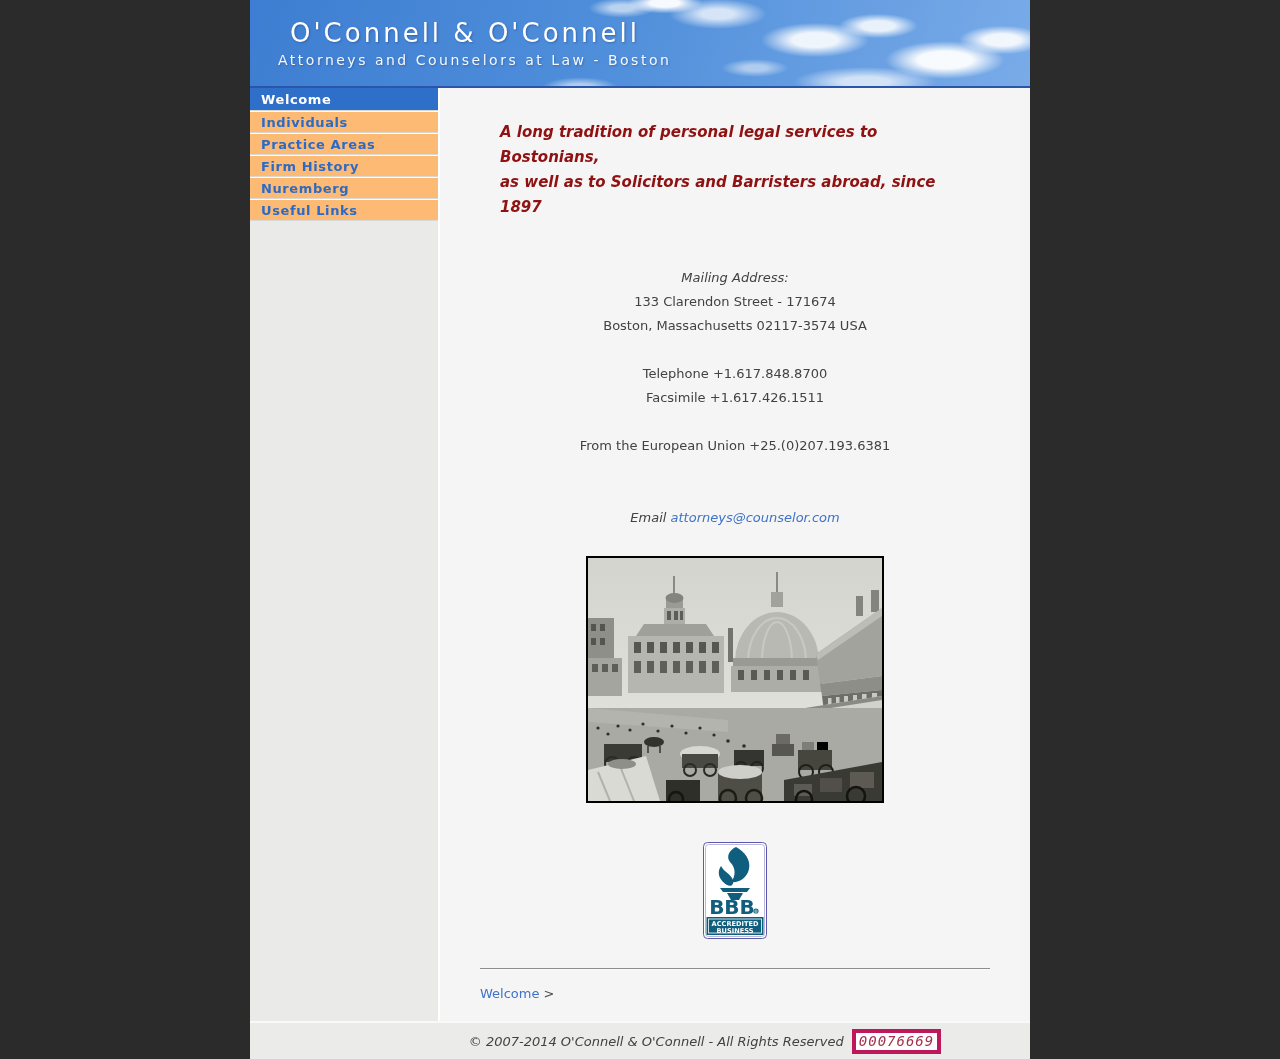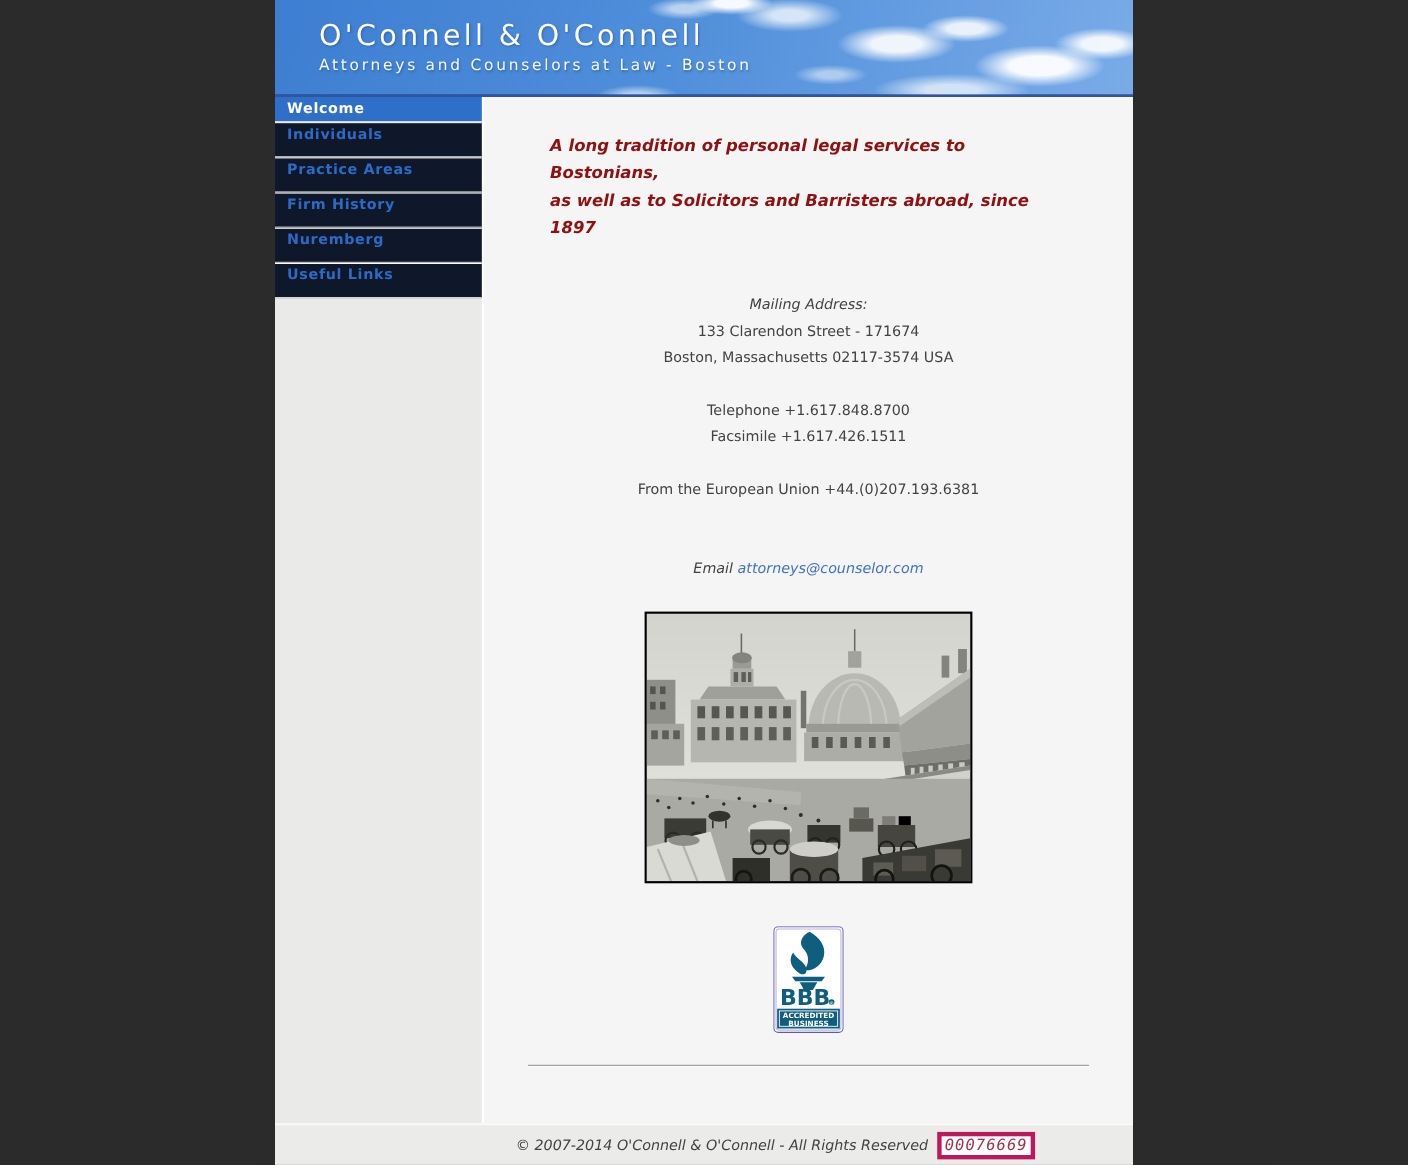--- a/index.html
+++ b/index.html
@@ -26,32 +26,32 @@
       radial-gradient(ellipse 50px 13px at 330px 87px, rgba(255,255,255,.55) 25%, rgba(255,255,255,0) 75%),
       radial-gradient(ellipse 45px 12px at 505px 68px, rgba(255,255,255,.50) 25%, rgba(255,255,255,0) 75%),
       linear-gradient(105deg, #3e7ed2 0%, #4f8eda 45%, #79abe8 100%);
   }
   .header-title {
     position: absolute; left: 40px; top: 18px;
     color: #fff; font-size: 26px; letter-spacing: 3px; font-weight: normal;
     text-shadow: 1px 1px 2px rgba(25,55,115,.4);
   }
   .header-subtitle {
-    position: absolute; left: 40px; top: 52px;
+    position: absolute; left: 28px; top: 52px;
     color: rgba(255,255,255,.95); font-size: 14px; letter-spacing: 2.5px;
     text-shadow: 1px 1px 2px rgba(25,55,115,.35);
   }
 
   
   .columns { display: flex; flex: 1 1 auto; min-height: 0; }
   .sidebar { width: 190px; background: #eaeae8; border-right: 2px solid #fff; flex: 0 0 auto; }
   .nav { display: block; }
   .nav a {
-    display: block; height: 32px; line-height: 22px;
-    padding-left: 11px; background: #0f172a;
+    display: block; height: 22px; line-height: 22px;
+    padding-left: 11px; background: #fdba74;
     border-top: 1px solid #fbfbf9; border-bottom: 1px solid #d8d8d6;
     font-size: 13px; font-weight: bold; letter-spacing: .6px;
     color: #2c6bc5; text-decoration: none; cursor: pointer;
   }
   .nav a.active { background: #2e6fc9; color: #fff; border-top: none; height: 23px; line-height: 23px; }
 
   .content { flex: 1 1 auto; background: #f5f5f5; padding-top: 32px; overflow: hidden; }
   .content p { font-size: 13px; line-height: 24px; color: #424242; text-align: center; }
 
   .tagline { width: 470px; margin: 0 auto; }
@@ -124,21 +124,21 @@
         <p>133 Clarendon Street - 171674</p>
         <p>Boston, Massachusetts 02117-3574 USA</p>
       </div>
 
       <div class="phones-block">
         <p>Telephone +1.617.848.8700</p>
         <p>Facsimile +1.617.426.1511</p>
       </div>
 
       <div class="eu-block">
-        <p>From the European Union +44.(0)207.193.6381</p>
+        <p>From the European Union +25.(0)207.193.6381</p>
       </div>
 
       <div class="email-block">
         <p>
           <span>Email</span>
           <a class="text-link">attorneys@counselor.com</a>
         </p>
       </div>
 
       <div class="photo-wrap">
@@ -300,20 +300,24 @@
             <rect x="3.5" y="75" width="57" height="18" fill="#0f5e7e"></rect>
             <rect x="5.5" y="77" width="53" height="14" fill="none" stroke="#ffffff" stroke-width="0.8"></rect>
             <text x="32" y="83.5" text-anchor="middle" font-family="DejaVu Sans, sans-serif" font-size="6.6" font-weight="bold" fill="#ffffff">ACCREDITED</text>
             <text x="32" y="90.5" text-anchor="middle" font-family="DejaVu Sans, sans-serif" font-size="6.6" font-weight="bold" fill="#ffffff">BUSINESS</text>
           </svg>
         </a>
       </div>
 
       <hr class="rule">
 
+      <div class="breadcrumb">
+        <a class="text-link">Welcome</a>
+        <span class="sep">&gt;</span>
+      </div>
 
     </div>
   </div>
 
   <div class="footer">
     <span class="footer-text">© 2007-2014 O'Connell &amp; O'Connell - All Rights Reserved</span>
     <span class="counter">00076669</span>
   </div>
 
 </div>

